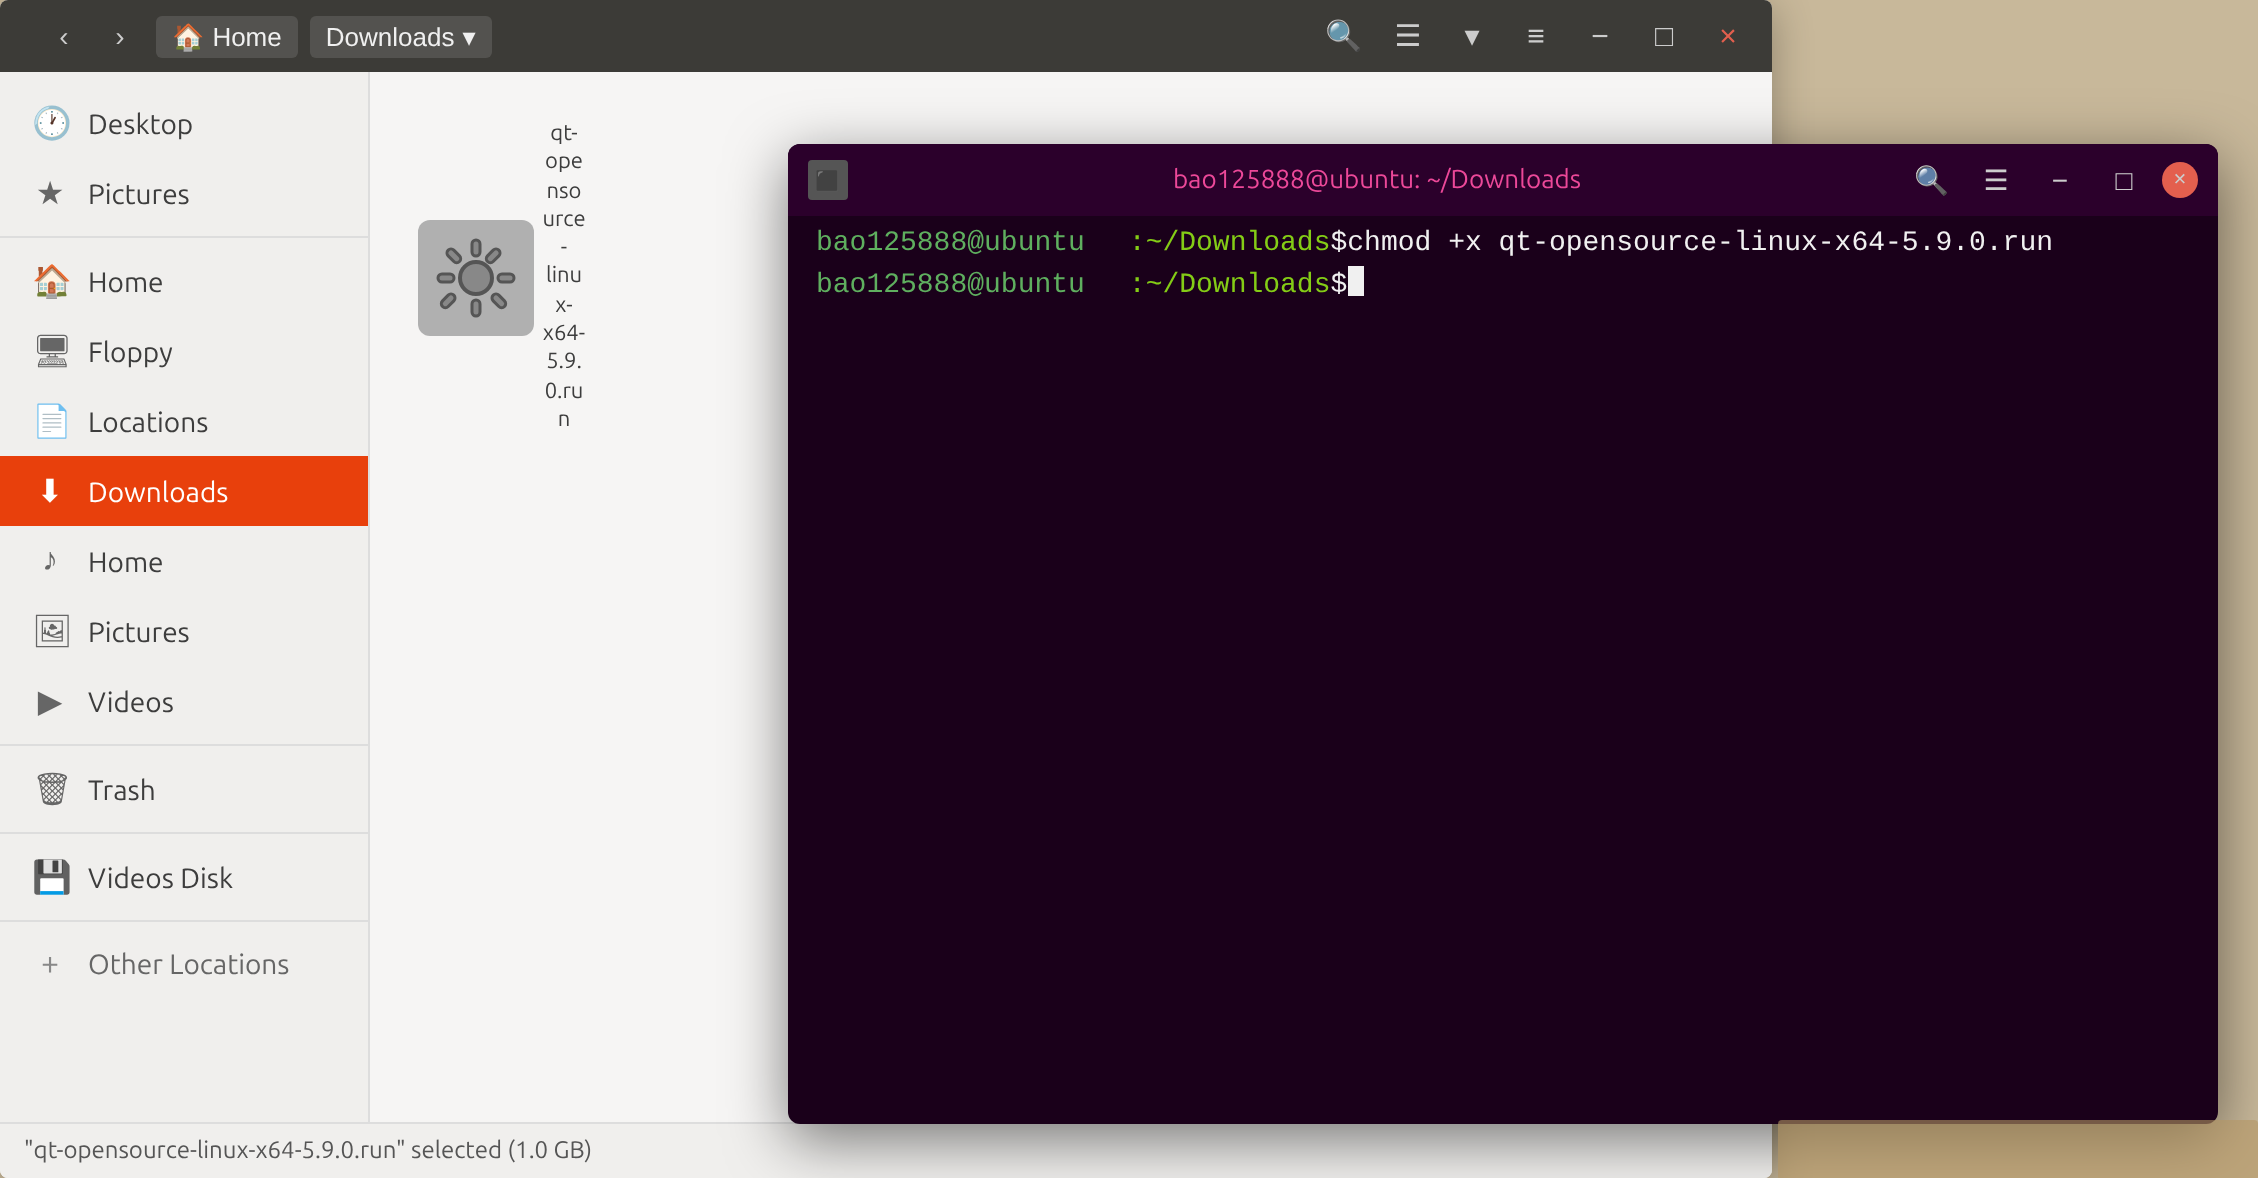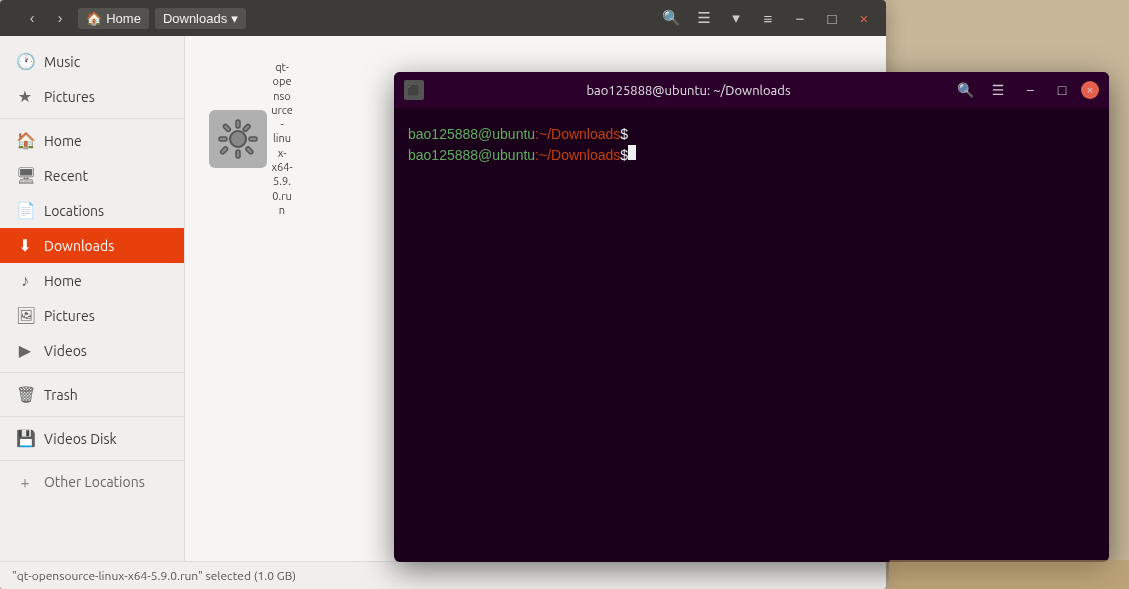--- a/index.html
+++ b/index.html
@@ -266,21 +266,21 @@
       display: flex;
       align-items: center;
       padding: 0 10px;
       gap: 8px;
       flex-shrink: 0;
     }
 
     .terminal-title-text {
       flex: 1;
       text-align: center;
-      color: #e5e5e5;
+      color: #ec4899;
       font-size: 13px;
     }
 
     .terminal-controls {
       display: flex;
       gap: 6px;
       align-items: center;
       margin-left: auto;
     }
 
@@ -313,39 +313,40 @@
       display: flex;
       align-items: center;
       justify-content: center;
       font-size: 10px;
       color: #ccc;
       flex-shrink: 0;
     }
 
     .terminal-body {
       flex: 1;
-      padding: 16px 14px;
-      font-family: Liberation Sans, sans-serif;
+      padding: 4px 14px;
+      font-family: Liberation Mono, monospace;
       font-size: 14px;
       line-height: 1.5;
       overflow-y: auto;
       color: #f0f0f0;
     }
 
     .term-line {
       display: flex;
       flex-wrap: wrap;
       gap: 0;
     }
 
     .term-prompt-user {
       color: #5faf5f;
     }
     .term-prompt-dir {
-      color: #c2410c;
+      color: #84cc16;
+      margin-left: 22px;
     }
     .term-prompt-dollar {
       color: #f0f0f0;
     }
     .term-command {
       color: #f0f0f0;
     }
     .term-cursor {
       display: inline-block;
       width: 8px;
@@ -395,34 +396,34 @@
       <button class="win-control-btn">□</button>
       <button class="win-control-btn" style="color:#e35f4e;">×</button>
     </div>
   </div>
 
   <div class="main-content">
 
     <div class="sidebar">
       <div class="sidebar-item">
         <span class="sidebar-icon">🕐</span>
-        <span>Music</span>
+        <span>Desktop</span>
       </div>
       <div class="sidebar-item">
         <span class="sidebar-icon">★</span>
         <span>Pictures</span>
       </div>
       <div class="sidebar-divider"></div>
       <div class="sidebar-item">
         <span class="sidebar-icon">🏠</span>
         <span>Home</span>
       </div>
       <div class="sidebar-item">
         <span class="sidebar-icon">🖥</span>
-        <span>Recent</span>
+        <span>Floppy</span>
       </div>
       <div class="sidebar-item">
         <span class="sidebar-icon">📄</span>
         <span>Locations</span>
       </div>
       <div class="sidebar-item active">
         <span class="sidebar-icon">⬇</span>
         <span>Downloads</span>
       </div>
       <div class="sidebar-item">
@@ -497,20 +498,21 @@
       <button class="terminal-btn">□</button>
       <button class="terminal-btn close-btn">×</button>
     </div>
   </div>
 
   <div class="terminal-body">
     <div class="term-line">
       <span class="term-prompt-user">bao125888@ubuntu</span>
         <span class="term-prompt-dir">:~/Downloads</span>
         <span class="term-prompt-dollar">$ </span>
+        <span class="term-command">chmod +x qt-opensource-linux-x64-5.9.0.run</span>
     </div>
     <div class="term-line">
       <span class="term-prompt-user">bao125888@ubuntu</span>
         <span class="term-prompt-dir">:~/Downloads</span>
         <span class="term-prompt-dollar">$ </span>
         <span class="term-cursor"></span>
     </div>
   </div>
 </div>
 

